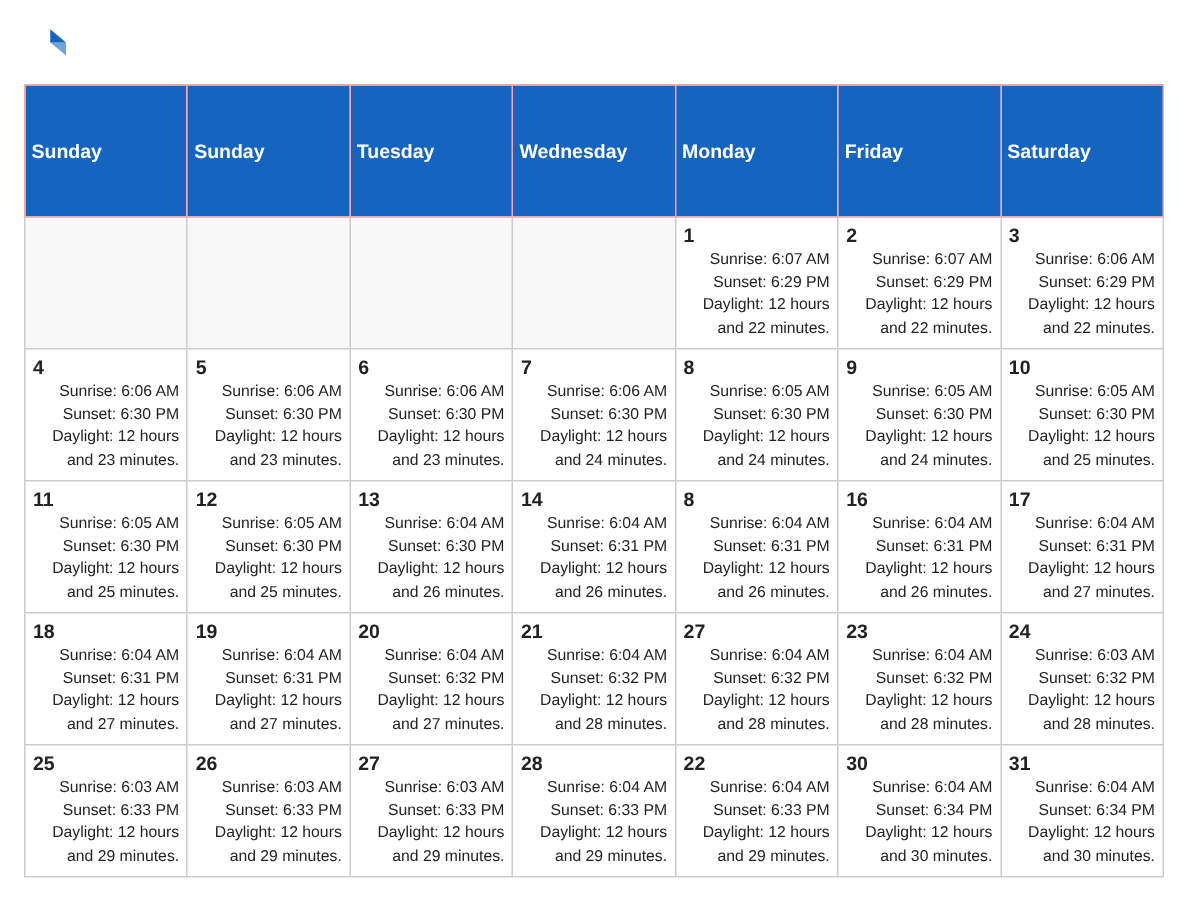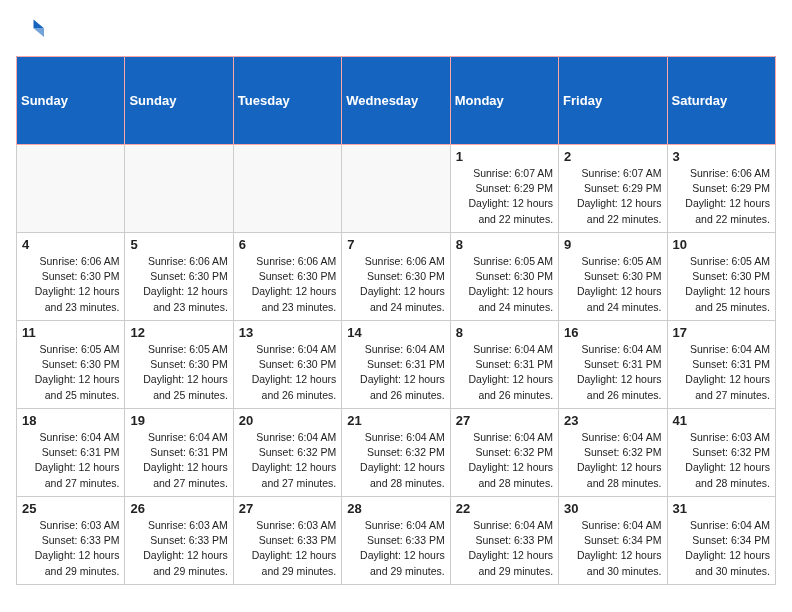--- a/index.html
+++ b/index.html
@@ -286,21 +286,21 @@
 and 28 minutes.</div>
         </td>
         <td>
           <span class="day-num">23</span>
           <div class="day-info" style="white-space: pre-line;">Sunrise: 6:04 AM
 Sunset: 6:32 PM
 Daylight: 12 hours
 and 28 minutes.</div>
         </td>
         <td>
-          <span class="day-num">41</span>
+          <span class="day-num">24</span>
           <div class="day-info" style="white-space: pre-line;">Sunrise: 6:03 AM
 Sunset: 6:32 PM
 Daylight: 12 hours
 and 28 minutes.</div>
         </td>
       </tr>
       <tr>
         <td>
           <span class="day-num">25</span>
           <div class="day-info" style="white-space: pre-line;">Sunrise: 6:03 AM

